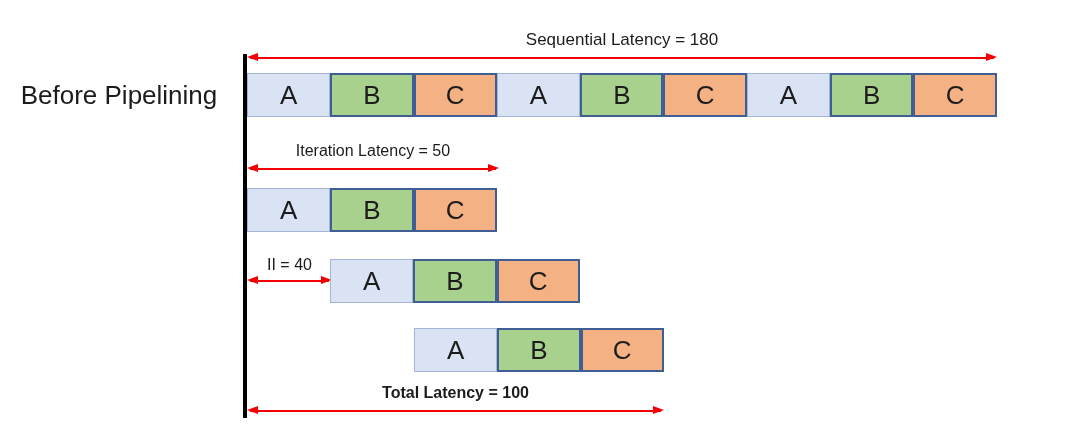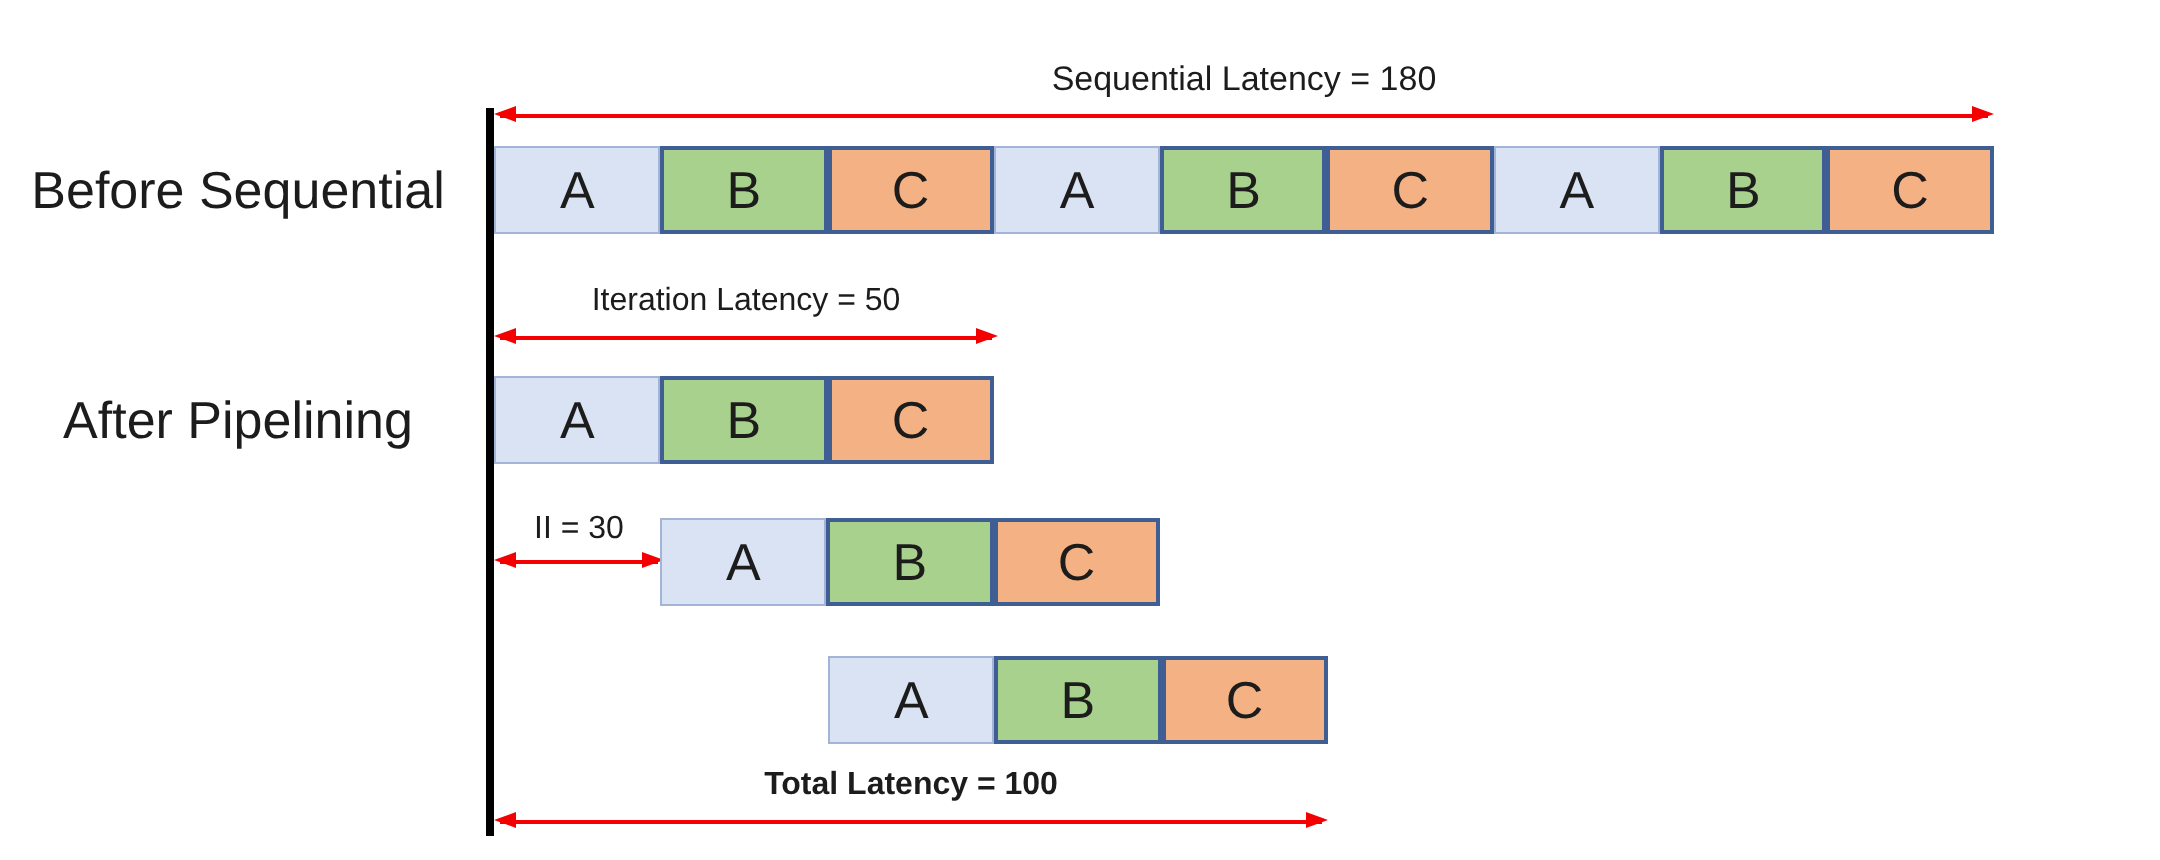--- a/index.html
+++ b/index.html
@@ -67,48 +67,47 @@
 
   <div class="timeline"></div>
 
   <div class="caption cap-seq">Sequential Latency = 180</div>
   <div class="arrow arrow-seq">
     <span class="ah left"></span>
     <span class="aline"></span>
     <span class="ah right"></span>
   </div>
 
-  <div class="row-label label-before">Before Sequential</div>
+  <div class="row-label label-before">Before Pipelining</div>
   <div class="block-row row-before">
       <div class="block stage-a">A</div>
       <div class="block stage-b">B</div>
       <div class="block stage-c">C</div>
       <div class="block stage-a">A</div>
       <div class="block stage-b">B</div>
       <div class="block stage-c">C</div>
       <div class="block stage-a">A</div>
       <div class="block stage-b">B</div>
       <div class="block stage-c">C</div>
     </div>
 
   <div class="caption cap-iter">Iteration Latency = 50</div>
   <div class="arrow arrow-iter">
     <span class="ah left"></span>
     <span class="aline"></span>
     <span class="ah right"></span>
   </div>
 
-  <div class="row-label label-after">After Pipelining</div>
   <div class="block-row row-after-1">
       <div class="block stage-a">A</div>
       <div class="block stage-b">B</div>
       <div class="block stage-c">C</div>
     </div>
 
-  <div class="caption cap-ii">II = 30</div>
+  <div class="caption cap-ii">II = 40</div>
   <div class="arrow arrow-ii">
     <span class="ah left"></span>
     <span class="aline"></span>
     <span class="ah right"></span>
   </div>
 
   <div class="block-row row-after-2">
       <div class="block stage-a">A</div>
       <div class="block stage-b">B</div>
       <div class="block stage-c">C</div>

